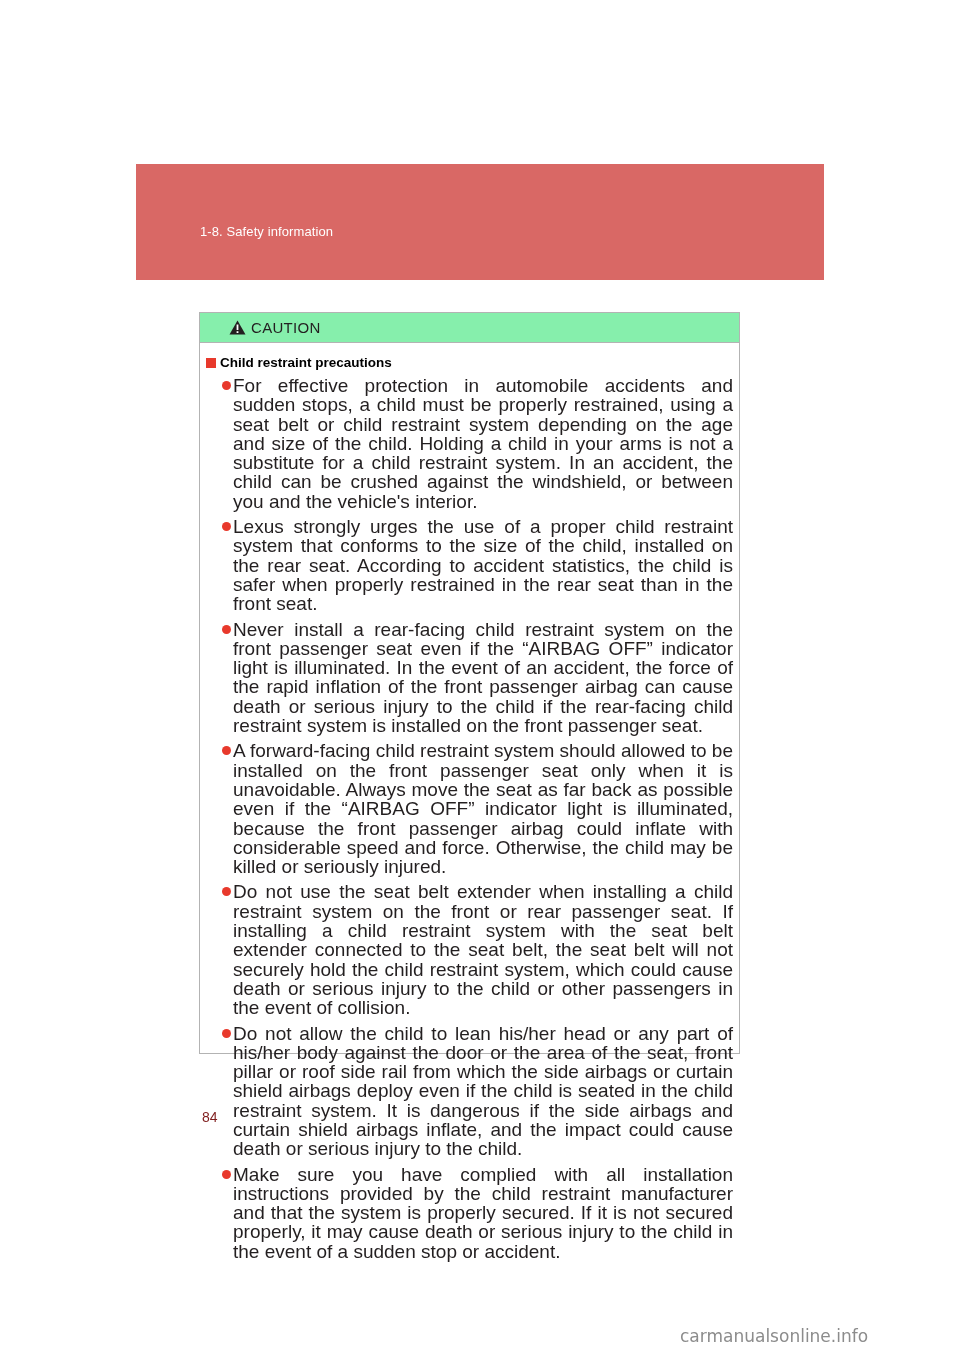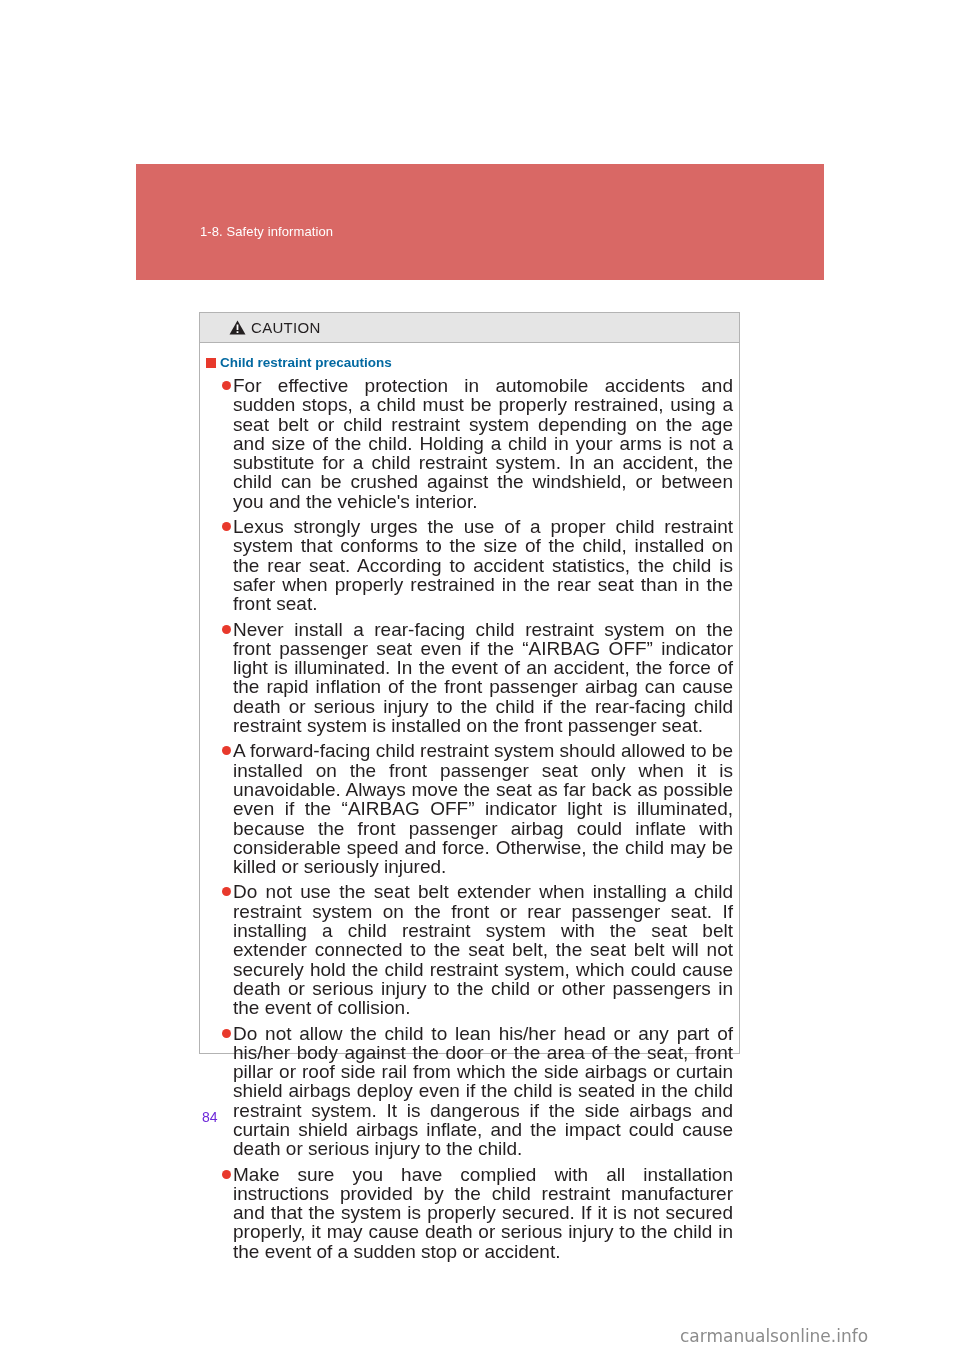--- a/index.html
+++ b/index.html
@@ -4,33 +4,33 @@
 <style>
   html, body { margin: 0; padding: 0; background: #ffffff; }
   body { width: 960px; height: 1358px; position: relative; overflow: hidden;
          font-family: "Liberation Sans", sans-serif; color: #231f20; }
   .header-band { position: absolute; left: 136px; top: 164px; width: 688px; height: 116px;
                  background: #d96865; }
   .section-title { position: absolute; left: 200px; top: 224px; font-size: 13px; color: #ffffff;
                    letter-spacing: 0.1px; }
   .caution-box { position: absolute; left: 199px; top: 312px; width: 541px; height: 742px;
                  border: 1px solid #b3b3b3; box-sizing: border-box; background: #ffffff; }
-  .caution-head { height: 30px; background: #e5e5e5; border-bottom: 1px solid #b3b3b3;
+  .caution-head { height: 30px; background: #86efac; border-bottom: 1px solid #b3b3b3;
                   display: flex; align-items: center; padding-left: 29px; box-sizing: border-box; }
   .warn-icon { width: 17px; height: 15px; margin-right: 5px; display: inline-block; }
   .caution-label { font-size: 15px; color: #231f20; letter-spacing: 0.3px; }
   .sub-head { display: flex; align-items: center; margin: 12px 0 0 6px; }
   .square-bullet { width: 10px; height: 10px; background: #e8392c; margin-right: 4px; display: inline-block; }
-  .sub-head-text { font-size: 13.5px; font-weight: bold; color: #0369a1; }
+  .sub-head-text { font-size: 13.5px; font-weight: bold; color: #000000; }
   .items { list-style: none; margin: 6px 0 0 0; padding: 0 6px 0 22px; }
   .item { position: relative; padding-left: 11px; font-size: 19px; line-height: 19.3px;
           text-align: justify; margin-bottom: 6px; color: #231f20; }
   .dot { position: absolute; left: 0; top: 5px; width: 9px; height: 9px; border-radius: 50%;
          background: #e8392c; }
-  .page-number { position: absolute; left: 202px; top: 1109px; font-size: 14px; color: #6d28d9; }
+  .page-number { position: absolute; left: 202px; top: 1109px; font-size: 14px; color: #7f1d1d; }
   .watermark { position: absolute; left: 680px; top: 1326px; font-size: 17px; color: #8c8c8c;
                font-family: "DejaVu Sans", sans-serif; }
 </style>
 </head>
 <body>
 
 <div class="header-band"></div>
 <div class="section-title">1-8. Safety information</div>
 
 <div class="caution-box">

